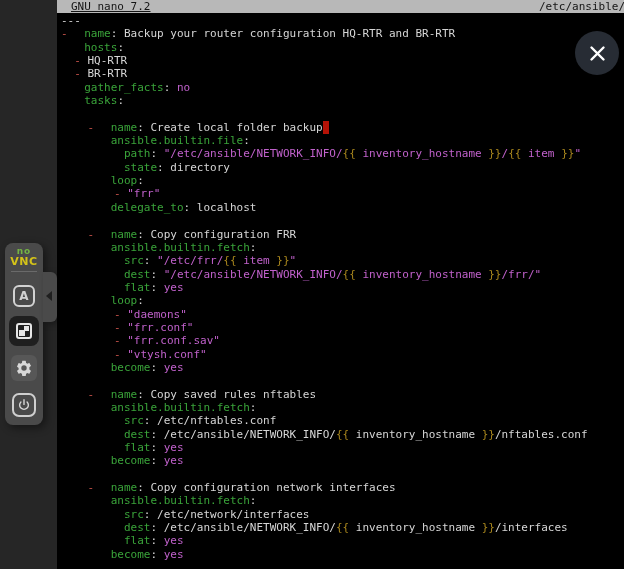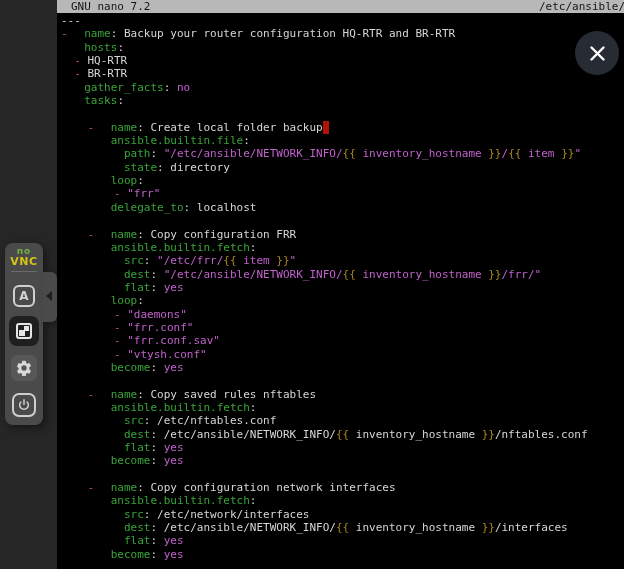--- a/index.html
+++ b/index.html
@@ -12,21 +12,21 @@
   
   .terminal{
     position:absolute;left:57px;top:0;width:567px;height:569px;
     background:#000;
   }
   .titlebar{
     position:absolute;left:0;top:0;right:0;height:13px;
     background:#b8b8b8;color:#141414;
     font-size:11px;line-height:13px;white-space:pre;
   }
-  .title-left{position:absolute;left:14px;top:0;}
+  .title-left{position:absolute;left:14px;top:0;text-decoration:underline;}
   .title-right{position:absolute;left:482px;top:0;}
   .screen{
     position:absolute;left:4px;top:14px;right:0;bottom:0;
     font-size:11px;line-height:13.35px;white-space:pre;overflow:hidden;
     color:#d6d6d6;
   }
   .row{height:13.35px;}
   .c-w{color:#d6d6d6;}
   .c-g{color:#3aa43a;margin-left:10px;}
   .c-m{color:#c061cb;}

